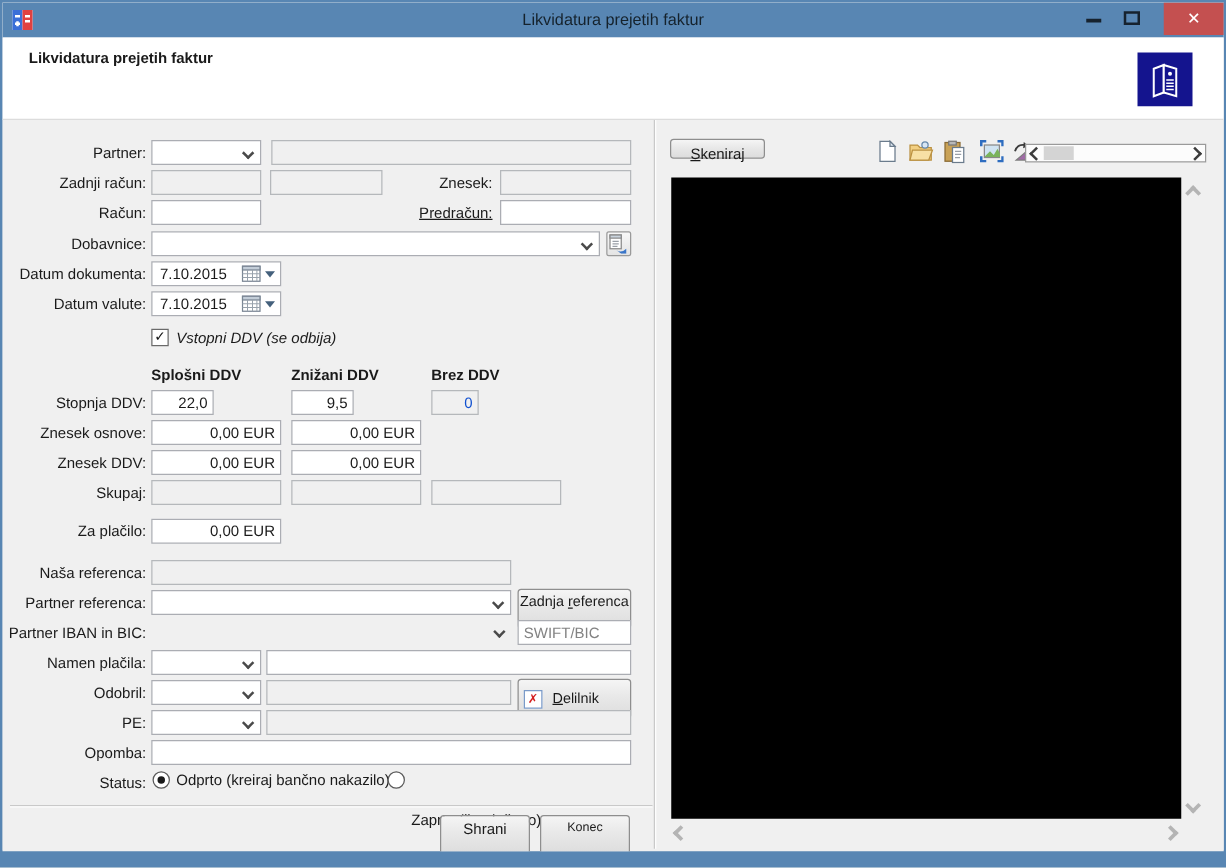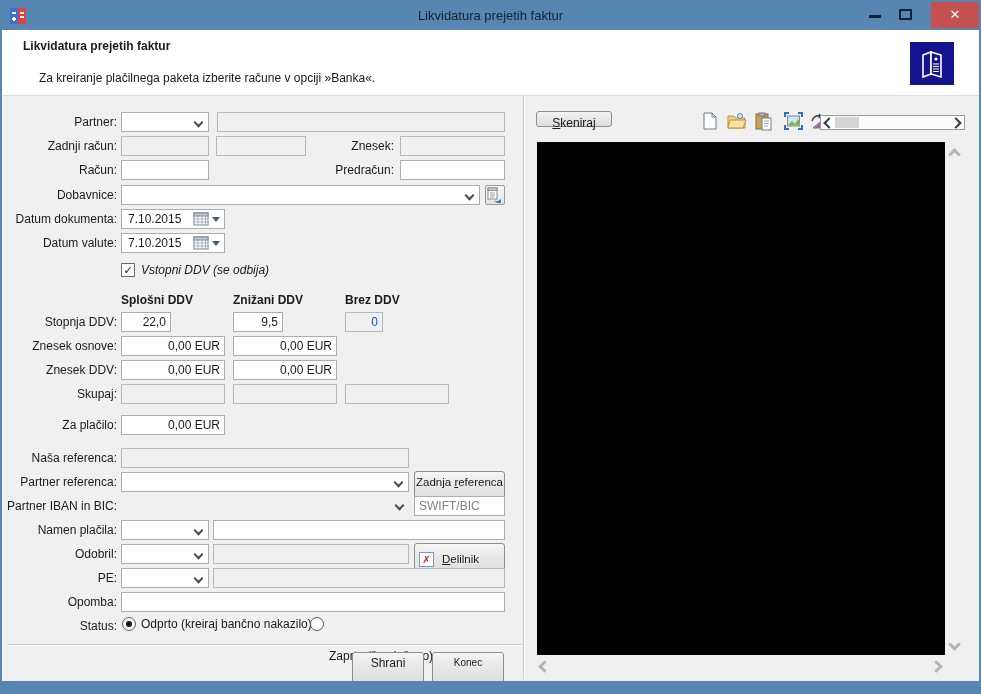--- a/index.html
+++ b/index.html
@@ -123,21 +123,20 @@
         <i></i>
       </span>
     <span class="winbtn btn-max">
         <i></i>
       </span>
     <span class="winbtn btn-close">✕</span>
   </div>
 
   <div class="header">
     <div class="h-title">Likvidatura prejetih faktur</div>
-    <div class="h-desc2">Za kreiranje plačilnega paketa izberite račune v opciji »Banka«.</div>
     <div class="bigicon">
       <svg width="32" height="32" viewBox="0 0 32 32">
         <path d="M7 7 L15 4 L15 26 L7 29 Z" fill="none" stroke="#ffffff" stroke-width="1.6"></path>
         <path d="M15 4 L25 7 L25 29 L15 26 Z" fill="#14148e" stroke="#ffffff" stroke-width="1.6"></path>
         <circle cx="20" cy="11" r="1.6" fill="#ffffff"></circle>
         <path d="M17 16 h6 M17 18.5 h6 M17 21 h6 M17 23.5 h6" stroke="#ffffff" stroke-width="1.2"></path>
       </svg>
     </div>
   </div>
 
@@ -152,21 +151,21 @@
     <div class="fld dis" style="left:215px;top:16px;width:288px;"></div>
 
     <div class="lbl" style="top:40px;">Zadnji račun:</div>
     <div class="fld dis" style="left:119px;top:40px;width:88px;"></div>
     <div class="fld dis" style="left:214px;top:40px;width:90px;"></div>
     <div class="lbl2" style="left:300px;top:40px;">Znesek:</div>
     <div class="fld dis" style="left:398px;top:40px;width:105px;"></div>
 
     <div class="lbl" style="top:64px;">Račun:</div>
     <div class="fld" style="left:119px;top:64px;width:88px;"></div>
-    <div class="lbl2" style="left:300px;top:64px;">Predračun:</div>
+    <div class="lbl2" style="left:300px;top:64px;text-decoration:underline;">Predračun:</div>
     <div class="fld" style="left:398px;top:64px;width:105px;"></div>
 
     <div class="lbl" style="top:89px;">Dobavnice:</div>
     <div class="combo" style="left:119px;top:89px;width:359px;">
         <span class="chev"></span>
       </div>
     <div class="iconbtn" style="left:483px;top:89px;">
       <svg width="16" height="16" viewBox="0 0 16 16">
         <rect x="1" y="1" width="9" height="11" fill="#ffffff" stroke="#8a8a8a"></rect>
         <rect x="1" y="1" width="9" height="2.5" fill="#c9d3dd" stroke="#8a8a8a"></rect>

